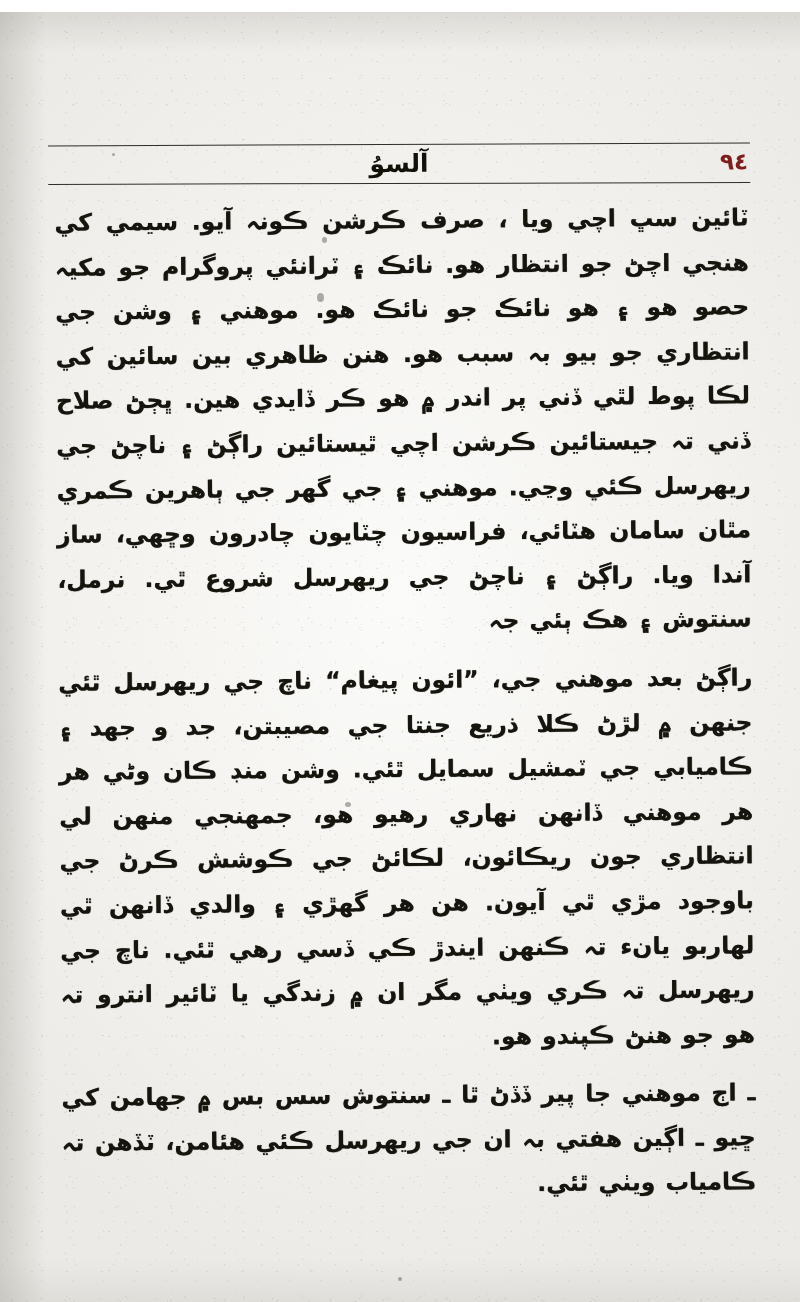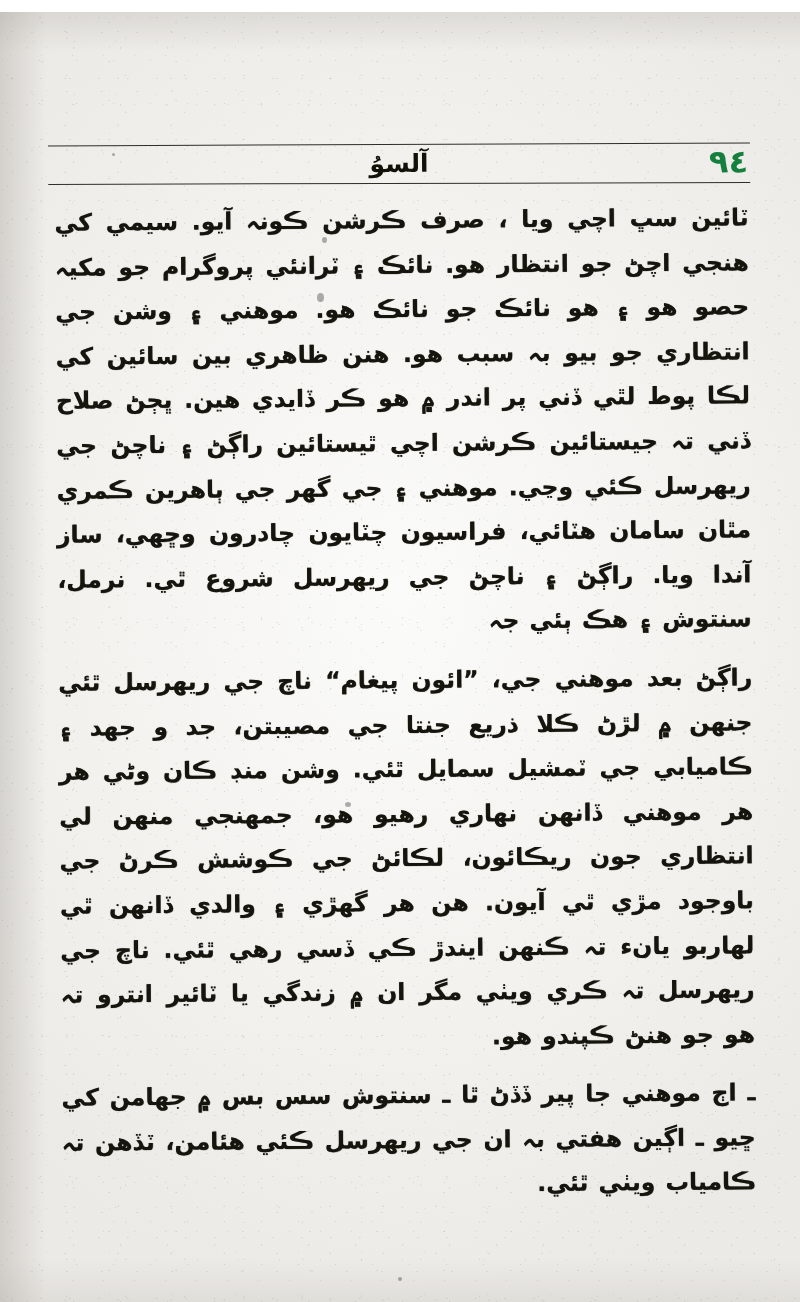--- a/index.html
+++ b/index.html
@@ -105,23 +105,23 @@
     color: #121108;
     font-weight: 600;
     letter-spacing: 0;
   }
 
   .page-number {
     position: absolute;
     right: 2px;
     top: 8px;
     font-family: "DejaVu Sans", sans-serif;
-    font-size: 32px;
+    font-size: 23px;
     line-height: 36px;
-    color: #15803d;
+    color: #7f1d1d;
     font-weight: 700;
   }
 
   
   .body-block {
     position: absolute;
     left: 58px;
     right: 48px;
     top: 186px;
     direction: rtl;

